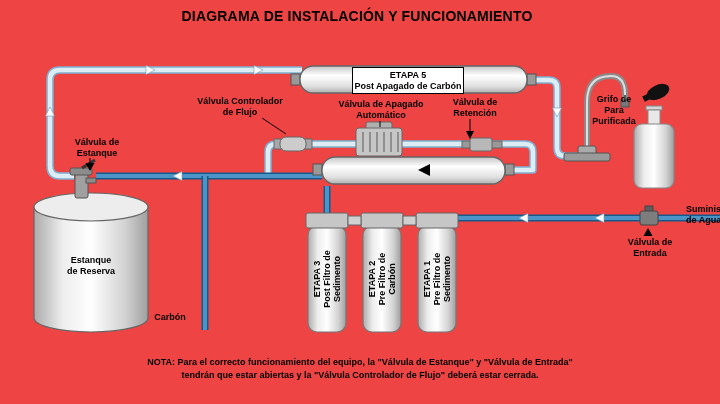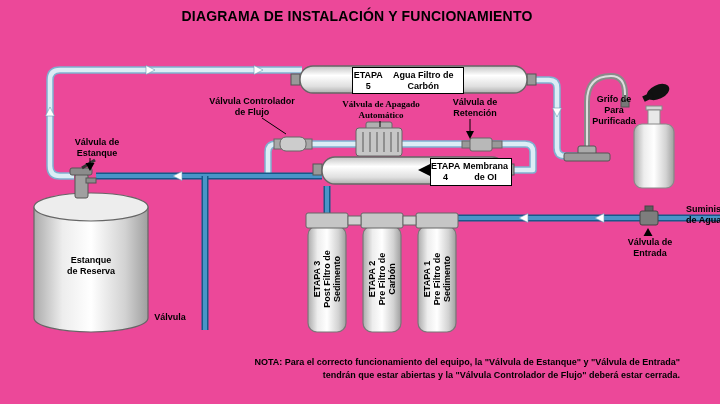--- a/index.html
+++ b/index.html
@@ -1,29 +1,29 @@
 <!DOCTYPE html>
 <html><head>
 <meta charset="utf-8">
 <style>
   html,body{margin:0;padding:0;background:#fff;}
-  #stage{position:relative;width:720px;height:404px;background:#ec4899;overflow:hidden;
+  #stage{position:relative;width:720px;height:404px;background:#ef4444;overflow:hidden;
          font-family:"Liberation Sans",sans-serif;color:#000;}
   #stage svg{position:absolute;left:0;top:0;}
   .title{position:absolute;left:117px;top:8px;width:480px;text-align:center;
          font-weight:bold;font-size:14px;line-height:17px;letter-spacing:.2px;}
   .lbl{position:absolute;font-weight:bold;font-size:9px;line-height:11px;
        text-align:center;white-space:pre-line;}
   .stage-box{position:absolute;background:#fff;border:1px solid #000;
-       display:flex;flex-direction:row;align-items:center;justify-content:center;
+       display:flex;flex-direction:column;align-items:center;justify-content:center;
        font-size:9px;line-height:11px;font-weight:bold;text-align:center;}
   .vlabel{position:absolute;width:100px;height:36px;transform:rotate(-90deg);
        display:flex;flex-direction:column;align-items:center;justify-content:center;
        font-size:9px;line-height:10px;font-weight:bold;text-align:center;white-space:pre-line;}
-  .note{position:absolute;left:40px;top:356px;width:640px;text-align:right;
+  .note{position:absolute;left:40px;top:356px;width:640px;text-align:center;
        font-weight:bold;font-size:9px;line-height:12.5px;white-space:pre-line;}
   
   .to{fill:none;stroke:#7fb0d0;stroke-width:7.5;stroke-linejoin:round;}
   .ti{fill:none;stroke:#dcedf6;stroke-width:4.5;stroke-linejoin:round;}
   .do{fill:none;stroke:#155a8a;stroke-width:7;stroke-linejoin:round;}
   .di{fill:none;stroke:#4a94c8;stroke-width:4;stroke-linejoin:round;}
   .wa{fill:#ffffff;stroke:#6f9ab5;stroke-width:.6;}
   .ba{fill:#000;}
   .ldr{stroke:#000;stroke-width:1;fill:none;}
 </style>
@@ -180,46 +180,42 @@
     <polygon class="ba" points="418,170 430,164 430,176"></polygon>
   </g>
 </svg>
 
 <div class="title">
   <div>DIAGRAMA DE INSTALACIÓN Y FUNCIONAMIENTO</div>
 </div>
 
 <div class="stage-box" style="left:352px;top:67px;width:110px;height:25px;">
   <span>ETAPA 5</span>
-  <span>Agua Filtro de Carbón</span>
-</div>
-
-<div class="stage-box" style="left:430px;top:158px;width:80px;height:26px;">
-  <span>ETAPA 4</span>
-  <span>Membrana de OI</span>
-</div>
-
-<div class="lbl" style="left:192px;top:96px;width:120px;">Válvula Controlador
+  <span>Post Apagado de Carbón</span>
+</div>
+
+
+<div class="lbl" style="left:180px;top:96px;width:120px;">Válvula Controlador
 de Flujo</div>
-<div class="lbl" style="left:321px;top:99px;width:120px;font-family:Liberation Serif, serif;">Válvula de Apagado
+<div class="lbl" style="left:321px;top:99px;width:120px;">Válvula de Apagado
 Automático</div>
 <div class="lbl" style="left:425px;top:97px;width:100px;">Válvula de
 Retención</div>
 <div class="lbl" style="left:574px;top:94px;width:80px;">Grifo de
 Para
 Purificada</div>
 <div class="lbl" style="left:47px;top:137px;width:100px;">Válvula de
 Estanque</div>
 <div class="lbl" style="left:686px;top:204px;width:80px;text-align:left;">Suministro
 de Agua</div>
 <div class="lbl" style="left:600px;top:237px;width:100px;">Válvula de
 Entrada</div>
 <div class="lbl" style="left:41px;top:255px;width:100px;">Estanque
 de Reserva</div>
-<div class="lbl" style="left:120px;top:312px;width:100px;">Válvula</div>
+<div class="lbl" style="left:120px;top:312px;width:100px;">Carbón</div>
 
 <div class="vlabel" style="left:277px;top:261px;">
   <span>ETAPA 3</span>
   <span>Post Filtro de
 Sedimento</span>
 </div>
 <div class="vlabel" style="left:332px;top:261px;">
   <span>ETAPA 2</span>
   <span>Pre Filtro de
 Carbón</span>

